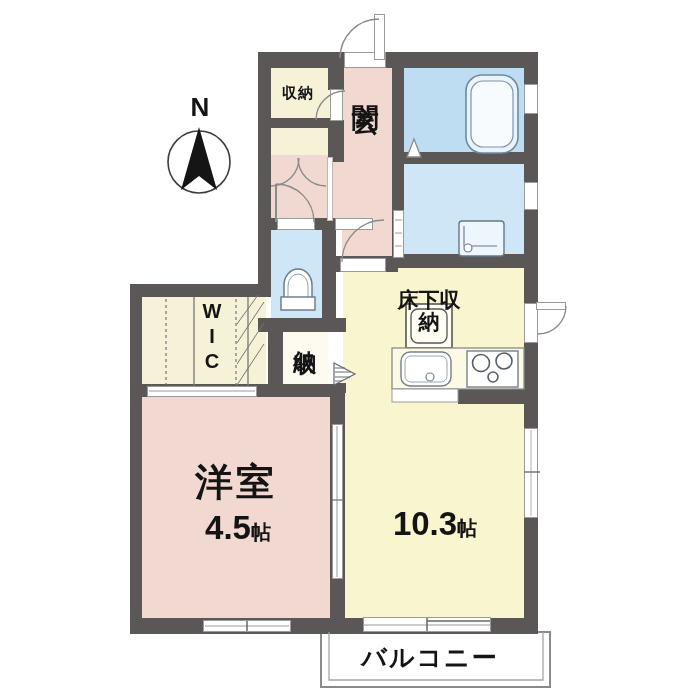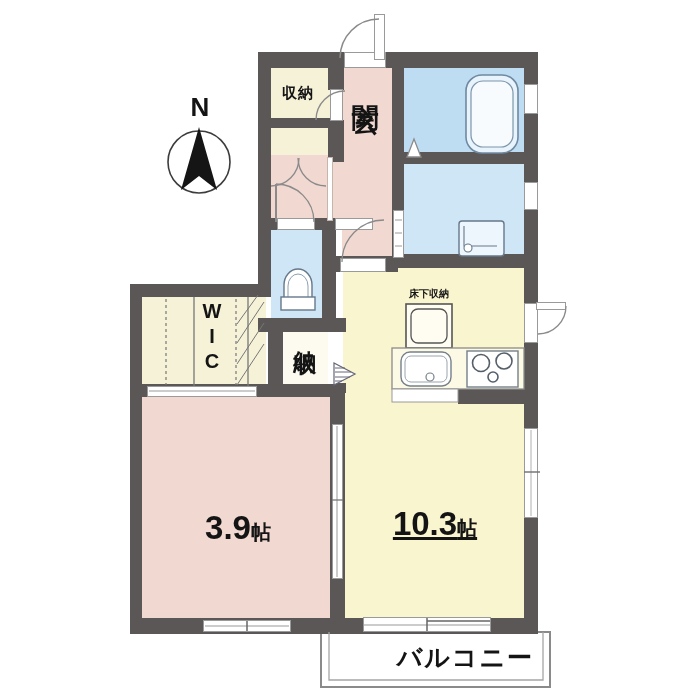--- a/index.html
+++ b/index.html
@@ -172,25 +172,26 @@
   <div class="lbl ctr" style="left:185px;top:94px;width:30px;font-size:26px;">N</div>
 
   <div class="lbl ctr" style="left:266px;top:85px;width:64px;font-size:15px;letter-spacing:1px;">収納</div>
 
   <div class="lbl vtext" style="left:351px;top:84px;font-size:27px;">玄関</div>
 
   <div class="lbl vtext" style="left:293px;top:333px;font-size:23px;">収納</div>
 
   <div class="lbl vtext" style="left:201px;top:300px;font-size:20px;letter-spacing:3px;">WIC</div>
 
-  <div class="lbl ctr" style="left:390px;top:289px;width:78px;font-size:10px;">床下収納</div>
+  <div class="lbl ctr" style="left:390px;top:289px;width:78px;font-size:21px;">床下収納</div>
 
+  <div class="lbl ctr" style="left:158px;top:463px;width:156px;font-size:38px;letter-spacing:3px;">洋室</div>
   <div class="lbl ctr" style="left:158px;top:511px;width:160px;font-size:33px;">
-    <span>3.9</span><span class="unit">帖</span>
+    <span>4.5</span><span class="unit">帖</span>
   </div>
 
-  <div class="lbl ctr" style="left:355px;top:507px;width:160px;font-size:33px;text-decoration:underline;">
+  <div class="lbl ctr" style="left:355px;top:507px;width:160px;font-size:33px;">
     <span>10.3</span><span class="unit">帖</span>
   </div>
 
-  <div class="lbl ctr" style="left:344px;top:644px;width:190px;font-size:25px;letter-spacing:2px;text-align:right;">バルコニー</div>
+  <div class="lbl ctr" style="left:335px;top:644px;width:190px;font-size:25px;letter-spacing:2px;">バルコニー</div>
 
 </div>
 
 </body></html>

